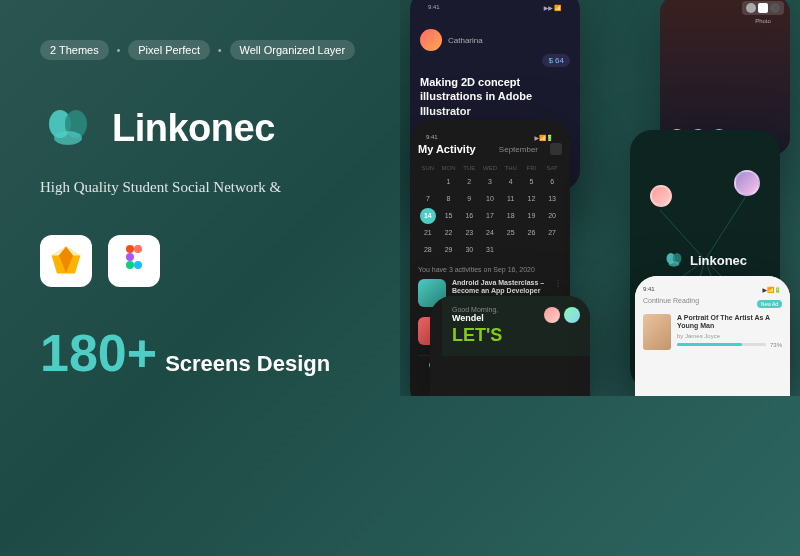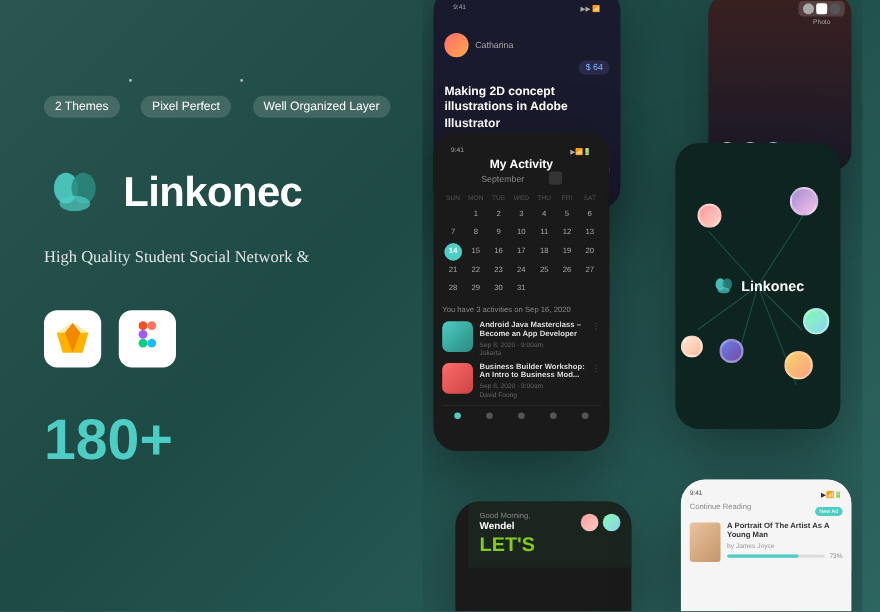--- a/index.html
+++ b/index.html
@@ -39,21 +39,20 @@
       margin-top: 10px;
     }
 
     .badge {
       background: rgba(255,255,255,0.15);
       color: #fff;
       font-size: 11px;
       padding: 4px 10px;
       border-radius: 20px;
       font-weight: 500;
-      margin-top: 47px;
     }
 
     .dot {
       color: rgba(255,255,255,0.6);
       font-size: 10px;
     }
 
     .logo-section {
       display: flex;
       align-items: center;
@@ -121,24 +120,24 @@
 
     .count-label {
       color: #fff;
       font-size: 22px;
       font-weight: 600;
     }
 
     
     .right-panel {
       position: absolute;
-      right: 16px;
+      right: 0;
       top: 0;
       width: 400px;
-      height: 556px;
+      height: 396px;
       overflow: hidden;
     }
 
     
     .phone {
       position: absolute;
       border-radius: 24px;
       overflow: hidden;
       box-shadow: 0 20px 60px rgba(0,0,0,0.4);
     }
@@ -289,21 +288,20 @@
     .phone-3-content {
       padding: 10px 8px;
       height: 100%;
     }
 
     .cal-header {
       display: flex;
       align-items: center;
       justify-content: space-between;
       margin-bottom: 8px;
-      flex-direction: column;
     }
 
     .cal-title {
       color: #fff;
       font-size: 11px;
       font-weight: 700;
     }
 
     .cal-month {
       color: #888;
@@ -602,20 +600,21 @@
         <rect x="12" y="2" width="8" height="8" rx="4" fill="#FF7262"></rect>
         <rect x="4" y="10" width="8" height="8" rx="4" fill="#A259FF"></rect>
         <rect x="4" y="18" width="8" height="8" rx="4" fill="#0ACF83"></rect>
         <circle cx="16" cy="22" r="4" fill="#1ABCFE"></circle>
       </svg>
     </div>
   </div>
 
   <div class="screens-count">
     <span class="count-number">180+</span>
+    <span class="count-label">Screens Design</span>
   </div>
 
 </div>
 
 <div class="right-panel">
 
   <div class="phone phone-1">
     <div class="phone-1-content">
       <div class="status-bar dark">
         <span>9:41</span>
@@ -657,21 +656,21 @@
   </div>
 
   <div class="phone phone-3">
     <div class="phone-3-content">
       <div class="status-bar dark">
         <span>9:41</span>
         <span>▶📶🔋</span>
       </div>
       <div class="cal-header">
         <span class="cal-title">My Activity</span>
-        <div style="display:flex;align-items:center;gap:22px;justify-content:center;">
+        <div style="display:flex;align-items:center;gap:12px;justify-content:center;">
           <span class="cal-month">September</span>
           <div style="width:12px;height:12px;background:#333;border-radius:3px;"></div>
         </div>
       </div>
 
       <div class="calendar-grid">
         <div class="cal-day-header">SUN</div>
         <div class="cal-day-header">MON</div>
         <div class="cal-day-header">TUE</div>
         <div class="cal-day-header">WED</div>

